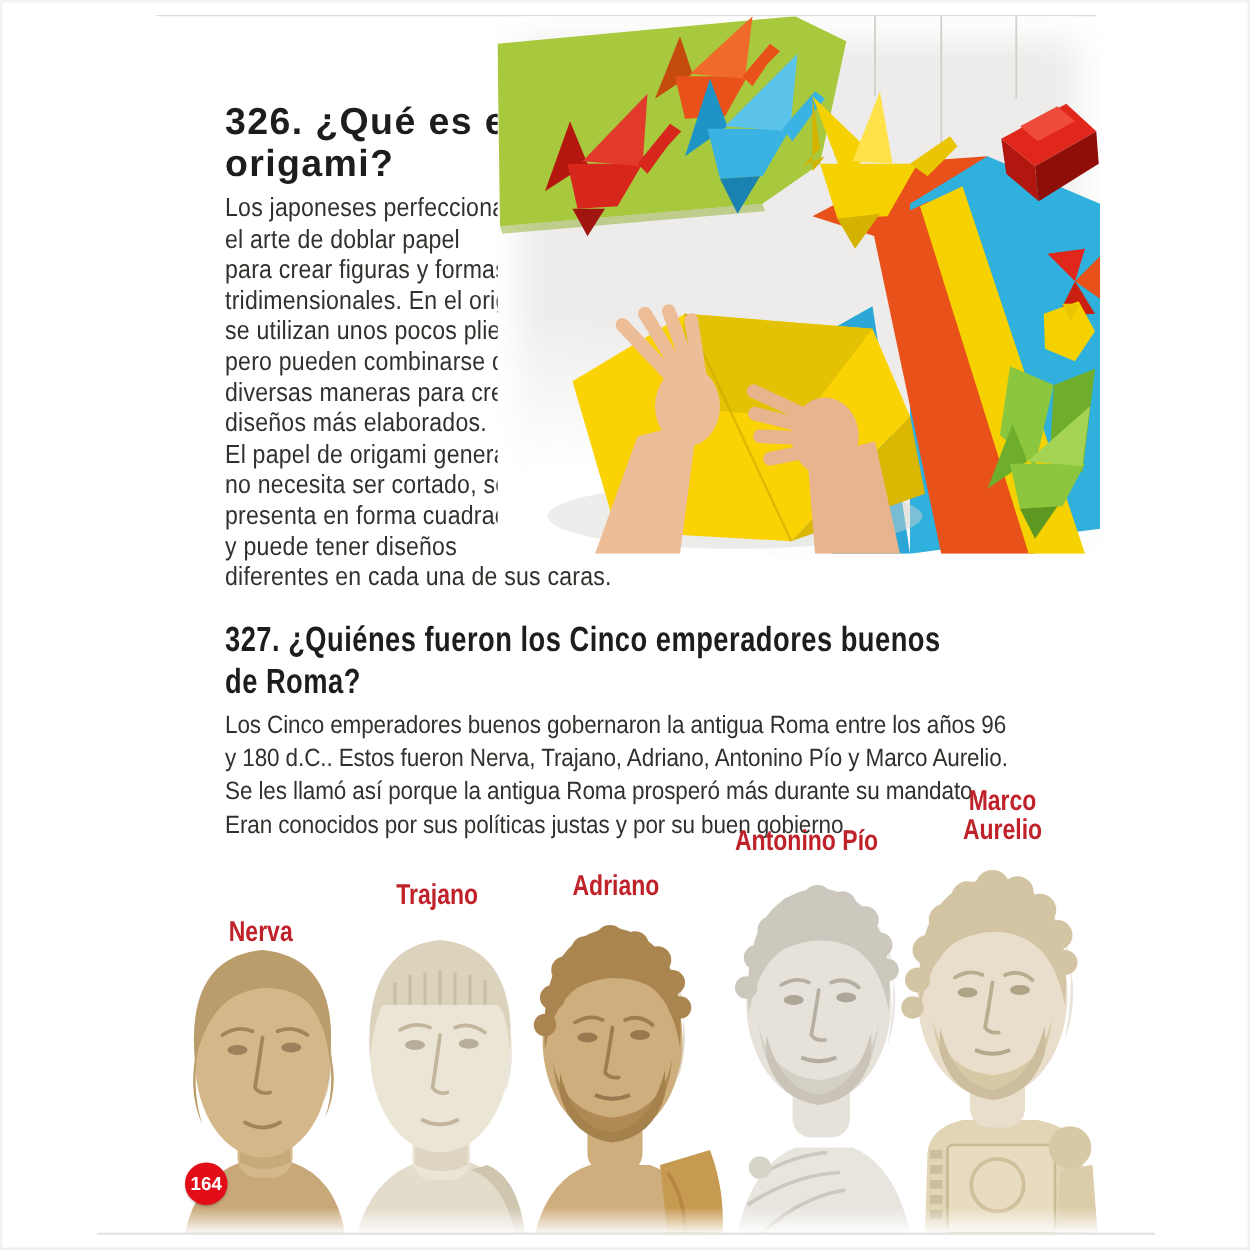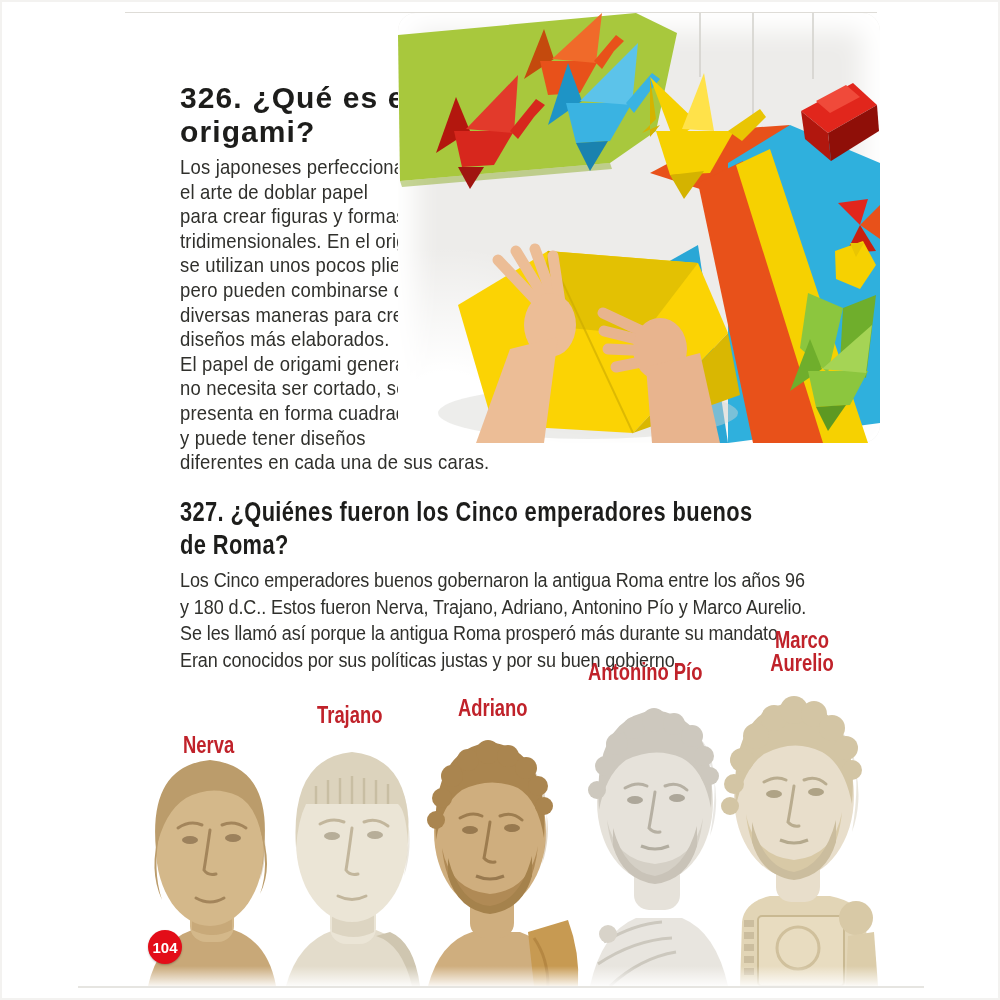--- a/index.html
+++ b/index.html
@@ -339,18 +339,18 @@
         <ellipse cx="644" cy="114" rx="8" ry="4" fill="#80734f" opacity=".55"></ellipse>
         <ellipse cx="686" cy="112" rx="8" ry="4" fill="#80734f" opacity=".55"></ellipse>
         <path d="M650 160 q14 6 28 0" stroke="#80734f" stroke-width="3" fill="none" opacity=".5"></path>
       </g>
 
       <rect x="0" y="286" width="760" height="20" fill="url(#fade)"></rect>
     </svg>
   </div>
 
   <div class="abs badge">
-    <span>104</span>
+    <span>164</span>
   </div>
 
   <div class="hairline" style="left:78px;top:986px;width:846px;height:2px;background:#e6e5e1;"></div>
 
 </div>
 
 </body></html>

